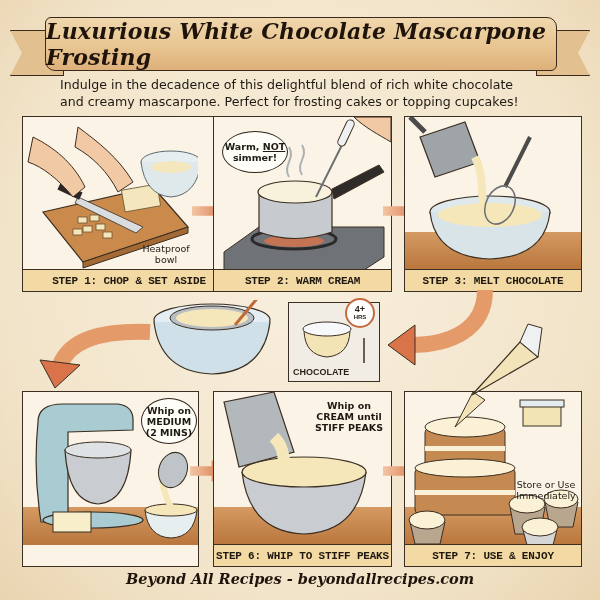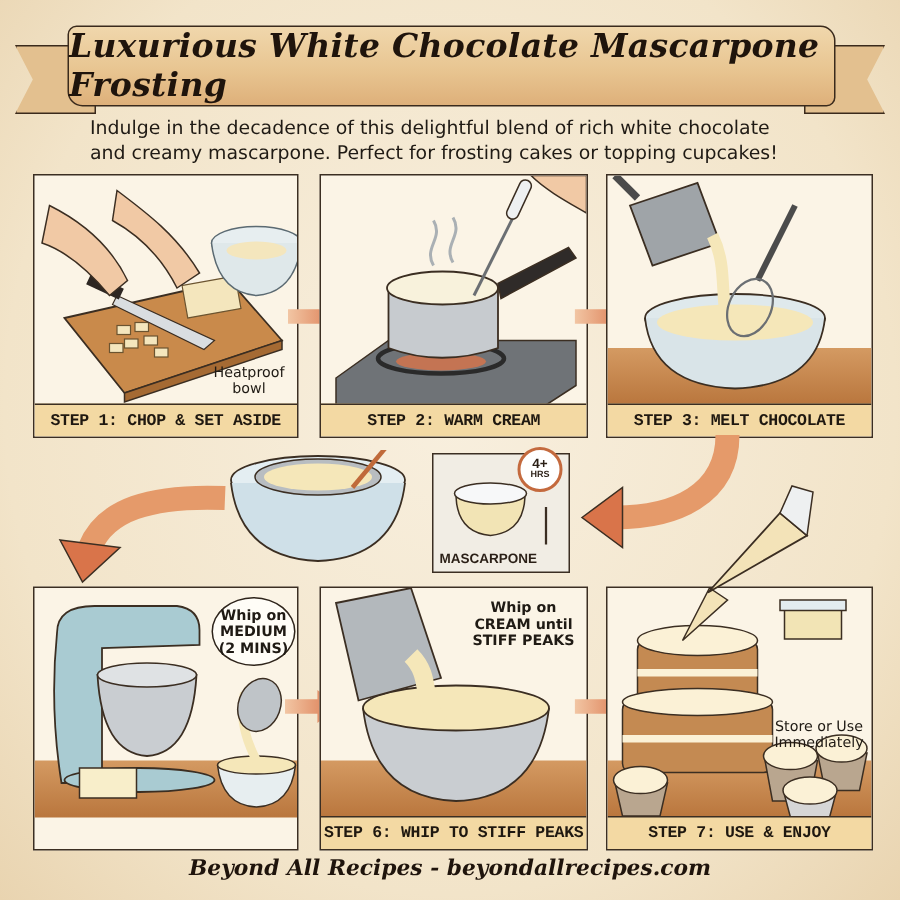--- a/index.html
+++ b/index.html
@@ -32,21 +32,21 @@
 </head>
 <body>
 
 <div class="ribbon-tail left"></div>
 <div class="ribbon-tail right"></div>
 <div class="ribbon-main">
   <span class="title">Luxurious White Chocolate Mascarpone Frosting</span>
 </div>
 <div class="subtitle">Indulge in the decadence of this delightful blend of rich white chocolate and creamy mascarpone. Perfect for frosting cakes or topping cupcakes!</div>
 
-<div class="panel" style="left:22px;top:116px;width:175px;height:174px;">
+<div class="panel" style="left:22px;top:116px;width:175px;height:174px;padding-left:37px;">
   <svg class="abs" style="left:0;top:0" width="175" height="153">
 
     <polygon points="20,95 130,70 165,110 60,145" fill="#c98a4b" stroke="#3b2e22" stroke-width="1.2"></polygon>
     <polygon points="60,145 165,110 165,116 60,151" fill="#a56a33" stroke="#3b2e22" stroke-width="1"></polygon>
 
     <g fill="#f4e6bd" stroke="#6b5430" stroke-width="0.8">
       <rect x="55" y="100" width="9" height="6"></rect>
         <rect x="67" y="98" width="9" height="6"></rect>
         <rect x="60" y="109" width="9" height="6"></rect>
       <rect x="73" y="107" width="9" height="6"></rect>
@@ -81,20 +81,24 @@
     <path d="M45,75 L45,115 Q80,128 118,115 L118,75 Z" fill="#c7cbcf" stroke="#3b2e22" stroke-width="1.2"></path>
     <ellipse cx="81" cy="75" rx="37" ry="11" fill="#f8f2dc" stroke="#3b2e22" stroke-width="1.2"></ellipse>
     <path d="M118,72 L165,48 L170,55 L120,82 Z" fill="#2f2b29" stroke="#3b2e22" stroke-width="1"></path>
 
     <path d="M75,60 C68,48 82,42 75,30 M88,58 C81,46 95,40 88,28" stroke="#aab0b4" stroke-width="2" fill="none"></path>
 
     <line x1="102" y1="80" x2="132" y2="20" stroke="#6b6f73" stroke-width="2"></line>
     <rect x="128" y="2" width="8" height="28" rx="4" fill="#eef0f1" stroke="#3b2e22" transform="rotate(25 132 16)"></rect>
     <path d="M140,0 C150,10 165,18 177,25 L177,0 Z" fill="#f1c9a5" stroke="#3b2e22" stroke-width="1"></path>
   </svg>
+  <div class="bubble" style="left:8px;top:14px;width:64px;height:40px;">
+    <span><span>Warm, </span><span class="u">NOT</span></span>
+    <span>simmer!</span>
+  </div>
   <div class="label">STEP 2: WARM CREAM</div>
 </div>
 
 <div class="arrow-r" style="left:383px;top:200px;"></div>
 
 <div class="panel" style="left:404px;top:116px;width:176px;height:174px;">
   <div class="counter"></div>
   <svg class="abs" style="left:0;top:0" width="176" height="153">
     <ellipse cx="85" cy="95" rx="60" ry="16" fill="#dfe9ec" stroke="#3b2e22" stroke-width="1.2"></ellipse>
     <path d="M25,95 Q30,140 85,142 Q140,140 145,95" fill="#d9e4e8" stroke="#3b2e22" stroke-width="1.2"></path>
@@ -125,21 +129,21 @@
 <div class="abs" style="left:288px;top:302px;width:90px;height:78px;border:1.3px solid #3b2e22;background:#f1ede4;">
   <svg class="abs" style="left:0;top:0" width="90" height="60">
     <path d="M15,28 Q16,52 38,54 Q60,52 61,28" fill="#f2e4b5" stroke="#3b2e22" stroke-width="1"></path>
     <ellipse cx="38" cy="26" rx="24" ry="7" fill="#f7f8f9" stroke="#3b2e22" stroke-width="1"></ellipse>
     <line x1="75" y1="35" x2="75" y2="70" stroke="#3b2e22" stroke-width="1.5"></line>
   </svg>
   <div class="abs" style="left:56px;top:-5px;width:26px;height:26px;border-radius:50%;border:2px solid #c46a3e;background:#fff;display:flex;flex-direction:column;align-items:center;justify-content:center;line-height:8px;">
     <span style="font-size:9px;font-weight:bold;">4+</span>
     <span style="font-size:6px;font-weight:bold;">HRS</span>
   </div>
-  <div class="abs" style="left:4px;bottom:4px;font-size:9px;font-weight:bold;">MASCARPONE</div>
+  <div class="abs" style="left:4px;bottom:4px;font-size:9px;font-weight:bold;">CHOCOLATE</div>
 </div>
 
 <svg class="abs" style="left:20px;top:320px" width="140" height="70">
   <path d="M130,12 C80,10 50,20 40,45" stroke="#e59a6a" stroke-width="16" fill="none"></path>
   <polygon points="20,40 60,45 35,68" fill="#d9744a" stroke="#3b2e22" stroke-width="1"></polygon>
 </svg>
 
 <div class="panel" style="left:22px;top:391px;width:175px;height:174px;">
   <div class="counter"></div>
   <svg class="abs" style="left:0;top:0" width="175" height="153">

